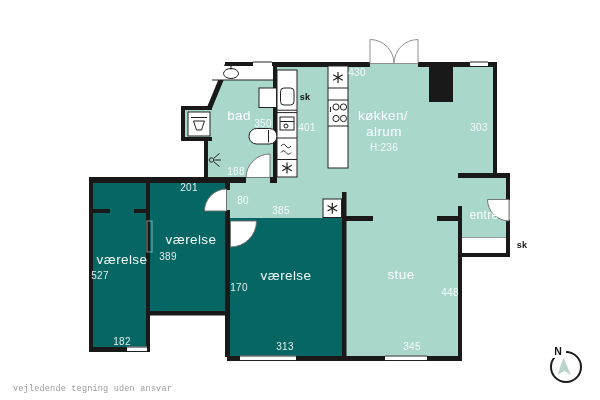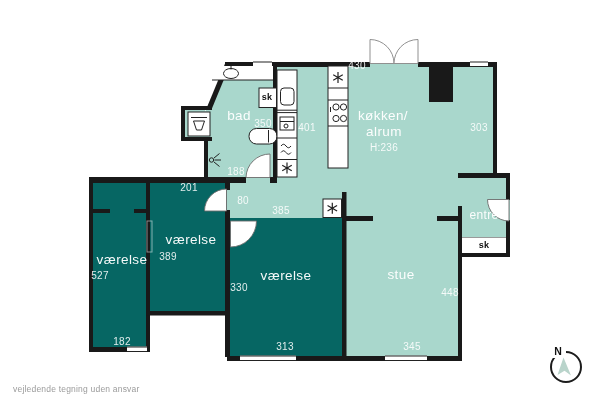--- a/index.html
+++ b/index.html
@@ -18,24 +18,24 @@
   .wline{stroke:var(--wall);}
   .fx{fill:#fff;stroke:#222;stroke-width:1;}
   .fxthin{fill:none;stroke:#222;stroke-width:1;}
   .hair{fill:#222;}
   .door{fill:#fff;stroke:#6b6b6b;stroke-width:.9;}
   .frdoor{fill:#fff;stroke:#909090;stroke-width:1;}
   .lab{position:absolute;transform:translate(-50%,-50%);white-space:nowrap;line-height:1;}
   .lbl{font-size:13.5px;color:rgba(255,255,255,.96);letter-spacing:.4px;}
   .dim{font-size:10px;color:rgba(255,255,255,.88);letter-spacing:.3px;}
   .dim9{font-size:9.5px;color:rgba(255,255,255,.88);margin-top:40px;}
-  .sk{font-size:9px;color:#101010;font-weight:700;letter-spacing:.2px;}
+  .sk{font-size:9px;color:#101010;font-weight:700;letter-spacing:.2px;margin-left:38px;}
   .entre{font-size:12px;color:rgba(255,255,255,.96);letter-spacing:.3px;}
   .nlab{font-size:10.5px;color:#111;font-weight:700;}
-  .foot{position:absolute;left:13px;top:384px;font-size:8.5px;color:var(--muted-text);letter-spacing:.2px;}
+  .foot{position:absolute;left:13px;top:384px;font-size:8.5px;color:var(--muted-text);letter-spacing:.2px;font-family:Liberation Mono, monospace;}
 </style>
 </head>
 <body>
 
 <div id="stage">
 
   <svg id="plan-svg" width="600" height="400" viewBox="0 0 600 400">
     <defs>
       <g id="sf">
         <line x1="0" y1="-5.5" x2="0" y2="5.5" stroke="#222" stroke-width="1.2"></line>
@@ -228,37 +228,37 @@
   </svg>
 
   <div class="lab lbl" style="left:239px;top:116px">bad</div>
   <div class="lab sk" style="left:267px;top:97px">sk</div>
   <div class="lab dim" style="left:263px;top:124px">350</div>
   <div class="lab dim" style="left:236px;top:172px">188</div>
 
   <div class="lab lbl" style="left:383px;top:116px">køkken/</div>
   <div class="lab lbl" style="left:384px;top:132px">alrum</div>
   <div class="lab dim" style="left:384px;top:148px">H:236</div>
-  <div class="lab dim" style="left:357px;top:66px">430</div>
+  <div class="lab dim" style="left:357px;top:73px">430</div>
   <div class="lab dim" style="left:307px;top:128px">401</div>
   <div class="lab dim" style="left:479px;top:128px">303</div>
 
   <div class="lab dim" style="left:243px;top:201px">80</div>
   <div class="lab dim" style="left:281px;top:211px">385</div>
 
   <div class="lab entre" style="left:484px;top:215px">entré</div>
   <div class="lab dim9" style="left:481px;top:229px">120</div>
   <div class="lab sk" style="left:484px;top:245px">sk</div>
 
   <div class="lab lbl" style="left:401px;top:275px">stue</div>
   <div class="lab dim" style="left:450px;top:293px">448</div>
   <div class="lab dim" style="left:412px;top:347px">345</div>
 
   <div class="lab lbl" style="left:286px;top:276px">værelse</div>
-  <div class="lab dim" style="left:239px;top:288px">330</div>
+  <div class="lab dim" style="left:239px;top:288px">170</div>
   <div class="lab dim" style="left:285px;top:347px">313</div>
 
   <div class="lab lbl" style="left:191px;top:240px">værelse</div>
   <div class="lab dim" style="left:168px;top:257px">389</div>
   <div class="lab dim" style="left:189px;top:188px">201</div>
 
   <div class="lab lbl" style="left:122px;top:260px">værelse</div>
   <div class="lab dim" style="left:100px;top:276px">527</div>
   <div class="lab dim" style="left:122px;top:342px">182</div>
 

